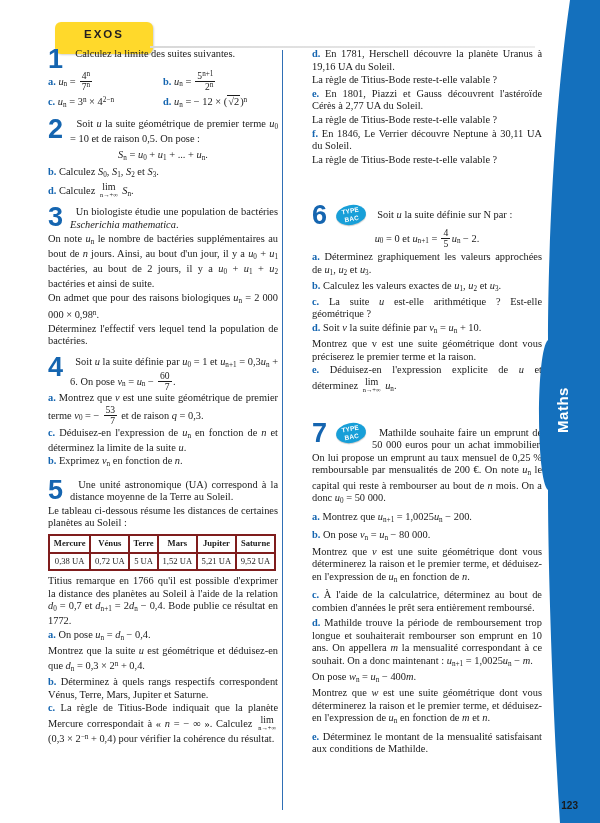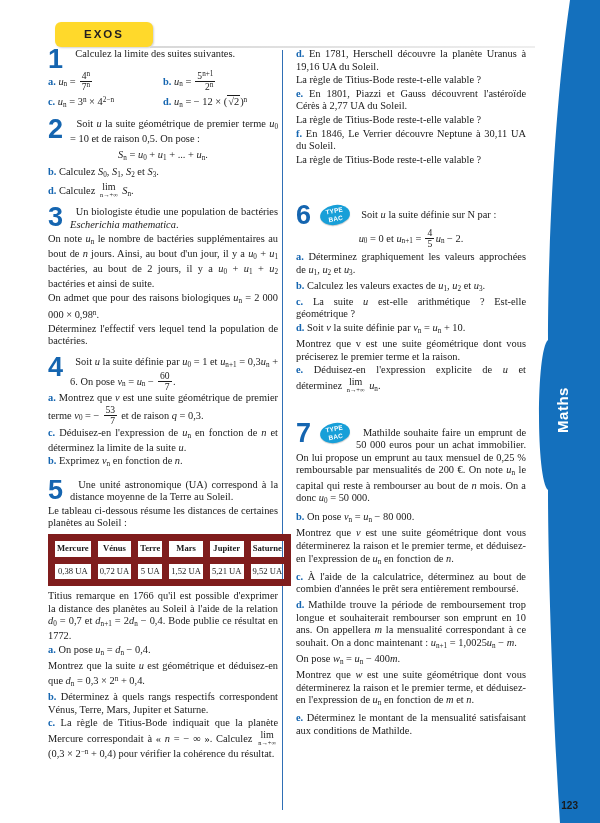--- a/index.html
+++ b/index.html
@@ -25,41 +25,41 @@
     white-space:nowrap;
   }
   .page-number{
     position:absolute;right:22px;bottom:12px;
     font-family:"Liberation Sans",sans-serif;
     font-weight:bold;font-size:10px;color:#1a1a1a;
   }
   
   .header{position:absolute;left:0;top:0;width:540px;height:52px;}
   .exos-tab{
-    position:absolute;left:55px;top:22px;width:98px;height:25px;
+    position:absolute;left:55px;top:22px;width:98px;height:32px;
     background:#ffd92b;border-radius:6px;
     box-shadow:1px 1px 2px rgba(0,0,0,0.18);
   }
   .exos-tab span{
     display:block;width:100%;line-height:25px;text-align:center;
     font-family:"Liberation Sans",sans-serif;font-weight:bold;
     font-size:11.5px;letter-spacing:2px;color:#231f20;
   }
   .header-rule{
     position:absolute;left:150px;top:46px;width:385px;height:2px;
     background:linear-gradient(to right,#d8d8d8,#eeeeee);
   }
   
   .columns{position:absolute;left:0;top:48px;width:540px;height:770px;}
   .col{
     position:absolute;top:0;width:230px;height:768px;
     font-size:10.4px;line-height:12.6px;text-align:justify;
   }
   .col-left{left:48px;}
-  .col-right{left:296px;}
+  .col-right{left:312px;}
   .col-divider{
     position:absolute;left:282px;top:2px;width:1px;height:760px;
     background:#2f6fb5;
   }
   
   .ex{position:relative;margin-bottom:6px;}
   .ex-head{position:relative;min-height:15px;}
   .exnum{
     float:left;
     font-family:"Liberation Sans",sans-serif;
@@ -102,21 +102,21 @@
   }
   .lim .t{display:block;font-size:10px;}
   .lim .b{display:block;font-size:6.4px;}
   .sqrt{border-top:1px solid #1a1a1a;padding:0 1px;}
   
   table.planets{
     border-collapse:collapse;margin:4px 0 4px 0;width:228px;
     font-size:8.6px;
   }
   table.planets th,table.planets td{
-    border:7px solid #7f1d1d;
+    border:2px solid #7f1d1d;
     padding:1.5px 2px;text-align:center;white-space:nowrap;
   }
   table.planets th{font-weight:bold;}
 </style>
 </head>
 <body>
 
 <div class="header">
   <div class="exos-tab">
     <span>EXOS</span>
@@ -347,20 +347,24 @@
         <span class="exnum">7</span>
         <span class="badge">
           <b><span>TYPE</span><br><span>BAC</span></b>
         </span>
         <div class="p" style="padding-top:5px;">
           &nbsp;&nbsp;Mathilde souhaite faire un emprunt de 50 000 euros pour un achat immobilier. On lui propose un emprunt au taux mensuel de 0,25 % remboursable par mensualités de 200 €. On note <span class="it">u</span><sub>n</sub> le capital qui reste à rembourser au bout de <span class="it">n</span> mois. On a donc <span class="it">u</span><sub>0</sub> = 50 000.
         </div>
         <div class="cl"></div>
       </div>
       <div class="q" style="margin-top:3px;">
+        <span class="lbl">a.</span>
+        Montrez que <span class="it">u</span><sub>n+1</sub> = 1,0025<span class="it">u</span><sub>n</sub> − 200.
+      </div>
+      <div class="q" style="margin-top:3px;">
         <span class="lbl">b.</span>
         On pose <span class="it">v</span><sub>n</sub> = <span class="it">u</span><sub>n</sub> − 80 000.
       </div>
       <div class="p">
         Montrez que <span class="it">v</span> est une suite géométrique dont vous déterminerez la raison et le premier terme, et déduisez-en l'expression de <span class="it">u</span><sub>n</sub> en fonction de <span class="it">n</span>.
       </div>
       <div class="q" style="margin-top:3px;">
         <span class="lbl">c.</span>
         <span>À l'aide de la calculatrice, déterminez au bout de combien d'années le prêt sera entièrement remboursé.</span>
       </div>

